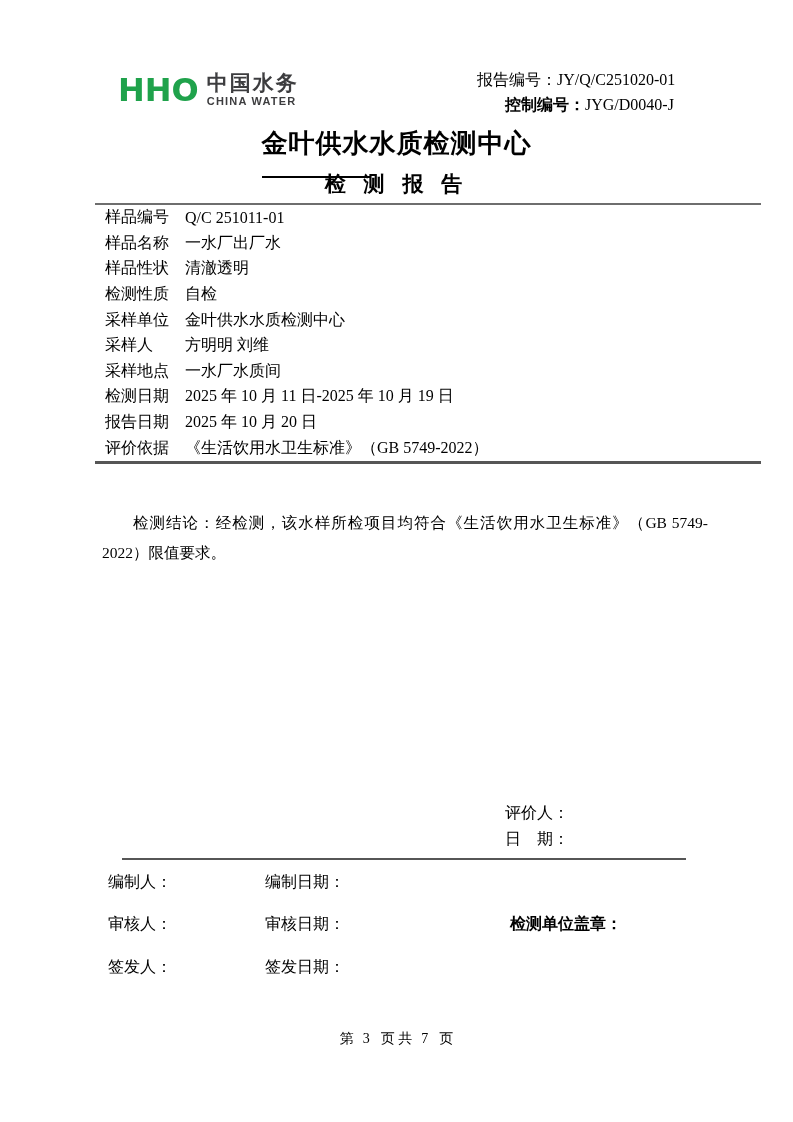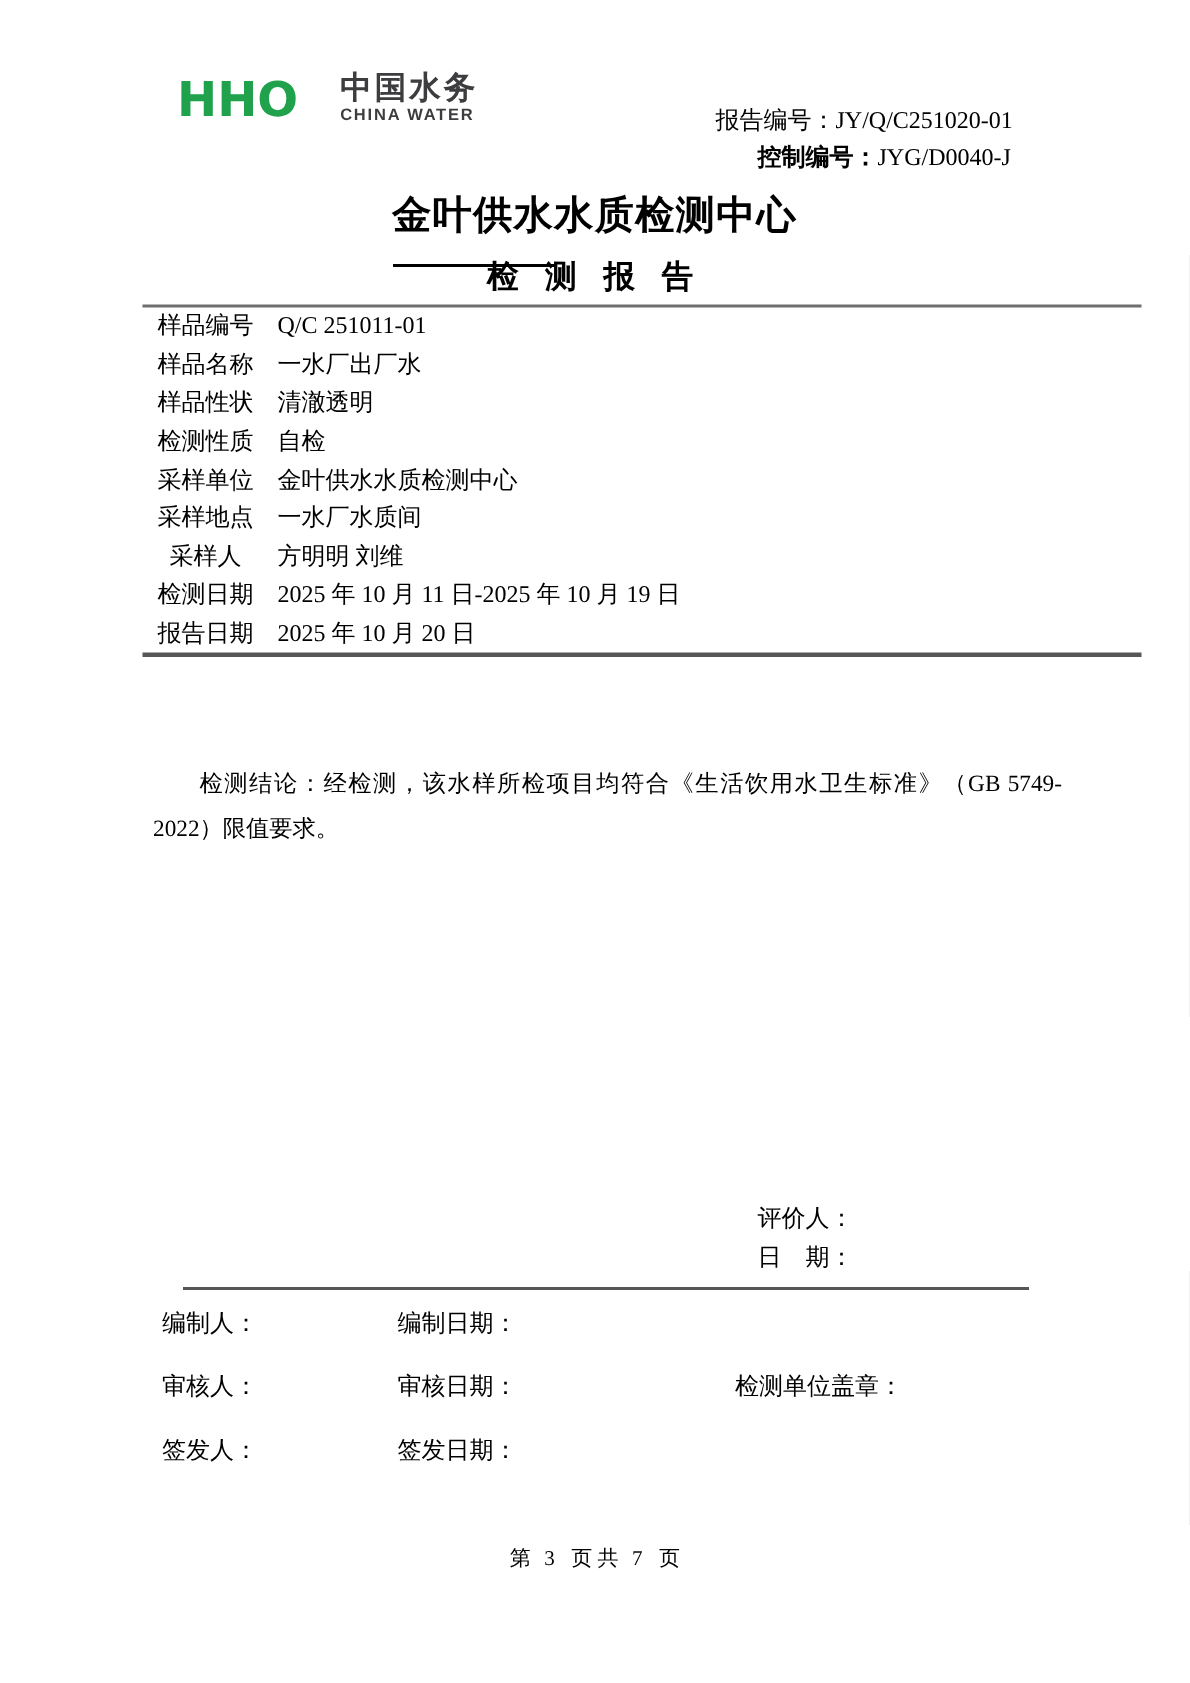--- a/index.html
+++ b/index.html
@@ -4,21 +4,21 @@
 <style>
   html,body { margin:0; padding:0; background:#e8e8e8; }
   .page {
     position:relative; width:793px; height:1122px; margin:0 auto;
     background:#ffffff; color:#000;
     font-family:"Liberation Serif","DejaVu Serif",serif;
     overflow:hidden;
   }
 
   
-  .logo { position:absolute; left:118px; top:48px; display:flex; align-items:center; gap:28px; }
+  .logo { position:absolute; left:118px; top:72px; display:flex; align-items:center; gap:8px; }
   .logo-mono {
     font-family:"DejaVu Sans","Liberation Sans",sans-serif;
     font-weight:800; font-size:32px; line-height:1; color:#1FA24B; letter-spacing:0px;
   }
   .logo-text { display:flex; flex-direction:column; line-height:1.05; }
   .logo-cn { font-family:"Liberation Sans",sans-serif; font-weight:700; font-size:21px; color:#3d3d3f; letter-spacing:2px; }
   .logo-en { font-family:"Liberation Sans",sans-serif; font-weight:700; font-size:11px; color:#3d3d3f; letter-spacing:1.2px; margin-top:2px; }
 
   .rep-line1 { position:absolute; left:477px; top:70px; font-size:16px; white-space:nowrap; }
   .rep-line2 { position:absolute; left:505px; top:95px; font-size:16px; white-space:nowrap; }
@@ -52,21 +52,21 @@
   }
 
   
   .eval { position:absolute; left:505px; top:800px; font-size:16px; line-height:26px; }
   .eval div { white-space:pre; }
 
   
   .sign-line { position:absolute; left:122px; top:858px; width:564px; border-top:2px solid #565656; height:0; }
   .sig { position:absolute; font-size:16px; white-space:nowrap; }
   .r1 { top:872px; } .r2 { top:914px; } .r3 { top:957px; }
-  .c1 { left:108px; } .c2 { left:265px; } .c3 { left:490px; }
+  .c1 { left:108px; } .c2 { left:265px; } .c3 { left:510px;font-weight:bold; }
 
   
   .footer { position:absolute; top:1030px; left:0; width:100%; text-align:center; font-size:14px; }
   .footer .num { display:inline-block; margin:0 9px; }
   .footer .mid { display:inline-block; margin-left:2px; }
   .footer .sfx { display:inline-block; margin-left:2px; }
 </style>
 </head>
 <body>
 
@@ -103,34 +103,38 @@
     </div>
     <div class="info-row">
       <span class="info-label">检测性质</span>
       <span class="info-value">自检</span>
     </div>
     <div class="info-row">
       <span class="info-label">采样单位</span>
       <span class="info-value">金叶供水水质检测中心</span>
     </div>
     <div class="info-row">
+      <span class="info-label">采样人</span>
+      <span class="info-value">方明明 刘维</span>
+    </div>
+    <div class="info-row">
       <span class="info-label">采样地点</span>
       <span class="info-value">一水厂水质间</span>
-    </div>
-    <div class="info-row">
-      <span class="info-label">采样人</span>
-      <span class="info-value">方明明 刘维</span>
     </div>
     <div class="info-row">
       <span class="info-label">检测日期</span>
       <span class="info-value">2025 年 10 月 11 日-2025 年 10 月 19 日</span>
     </div>
     <div class="info-row">
       <span class="info-label">报告日期</span>
       <span class="info-value">2025 年 10 月 20 日</span>
+    </div>
+    <div class="info-row">
+      <span class="info-label">评价依据</span>
+      <span class="info-value">《生活饮用水卫生标准》（GB 5749-2022）</span>
     </div>
   </div>
 
   <div class="conclusion">检测结论：经检测，该水样所检项目均符合《生活饮用水卫生标准》（GB 5749-2022）限值要求。</div>
 
   <div class="eval">
     <div>评价人：</div>
     <div>日　期：</div>
   </div>
 

